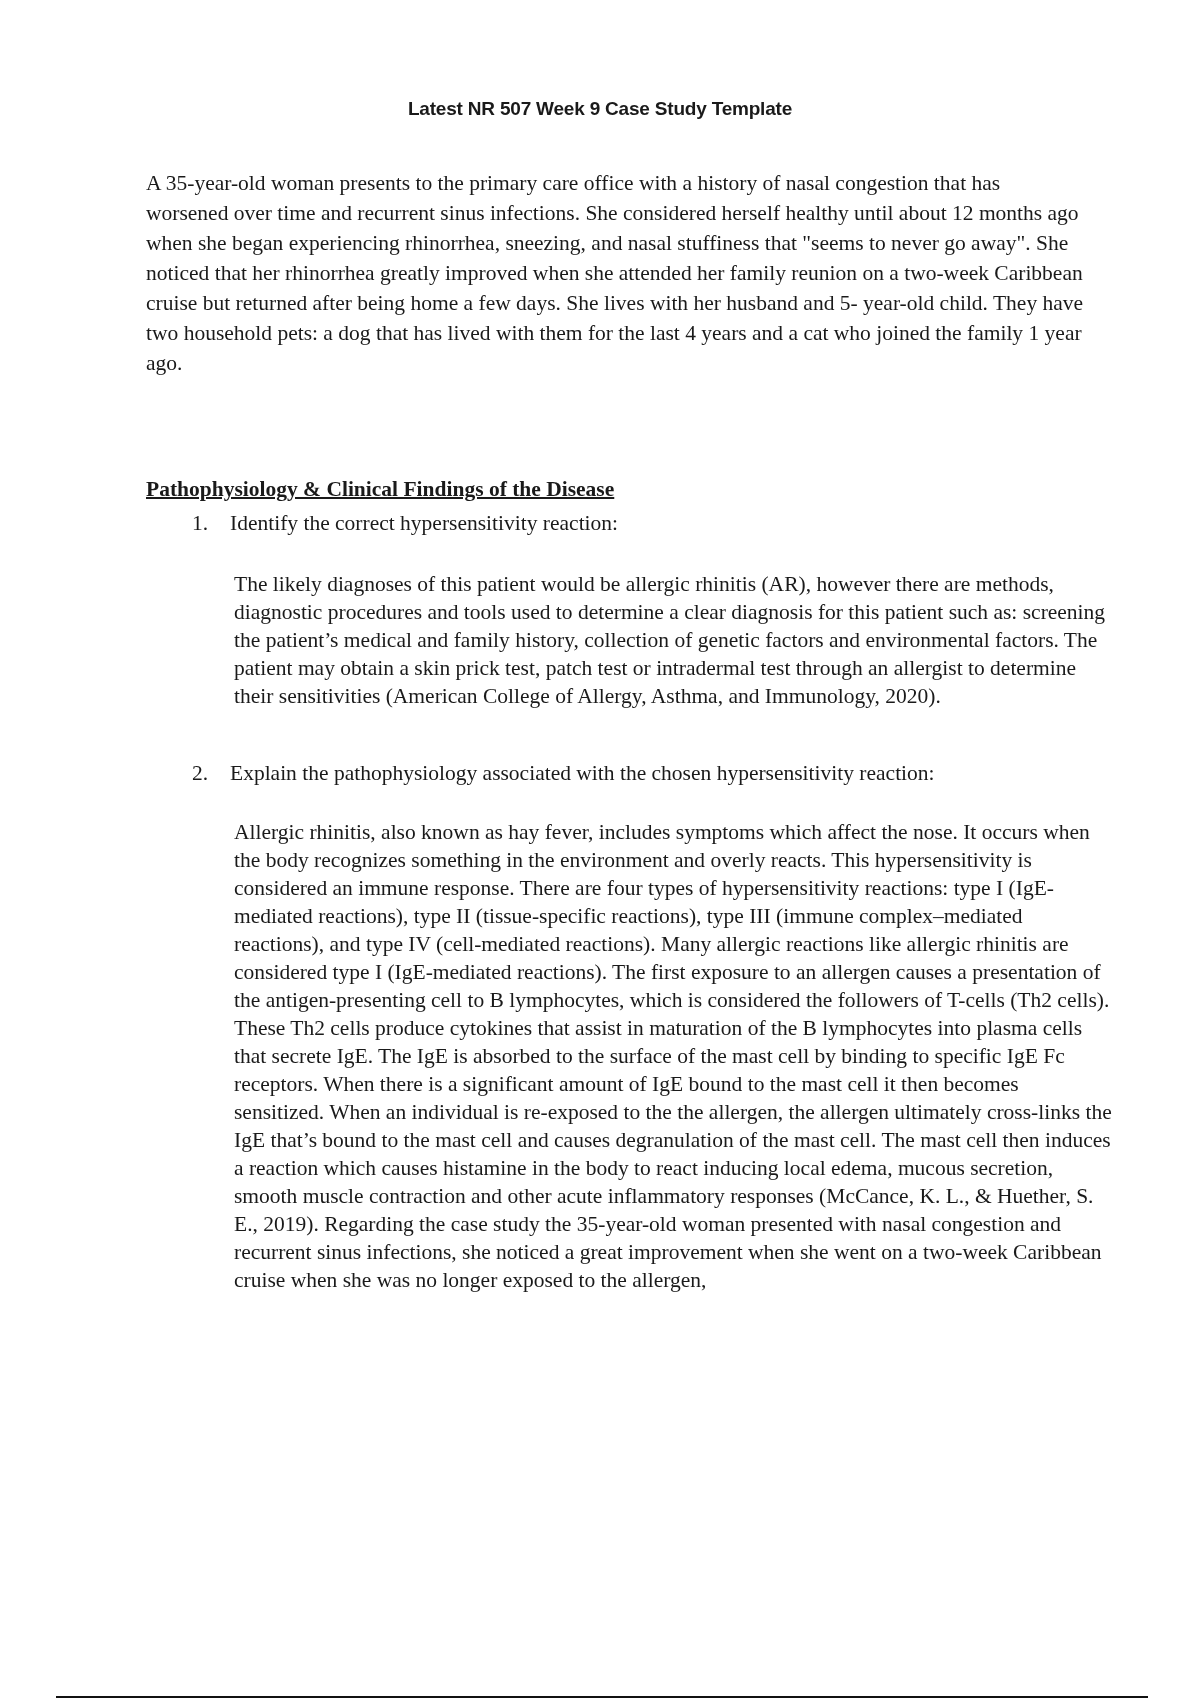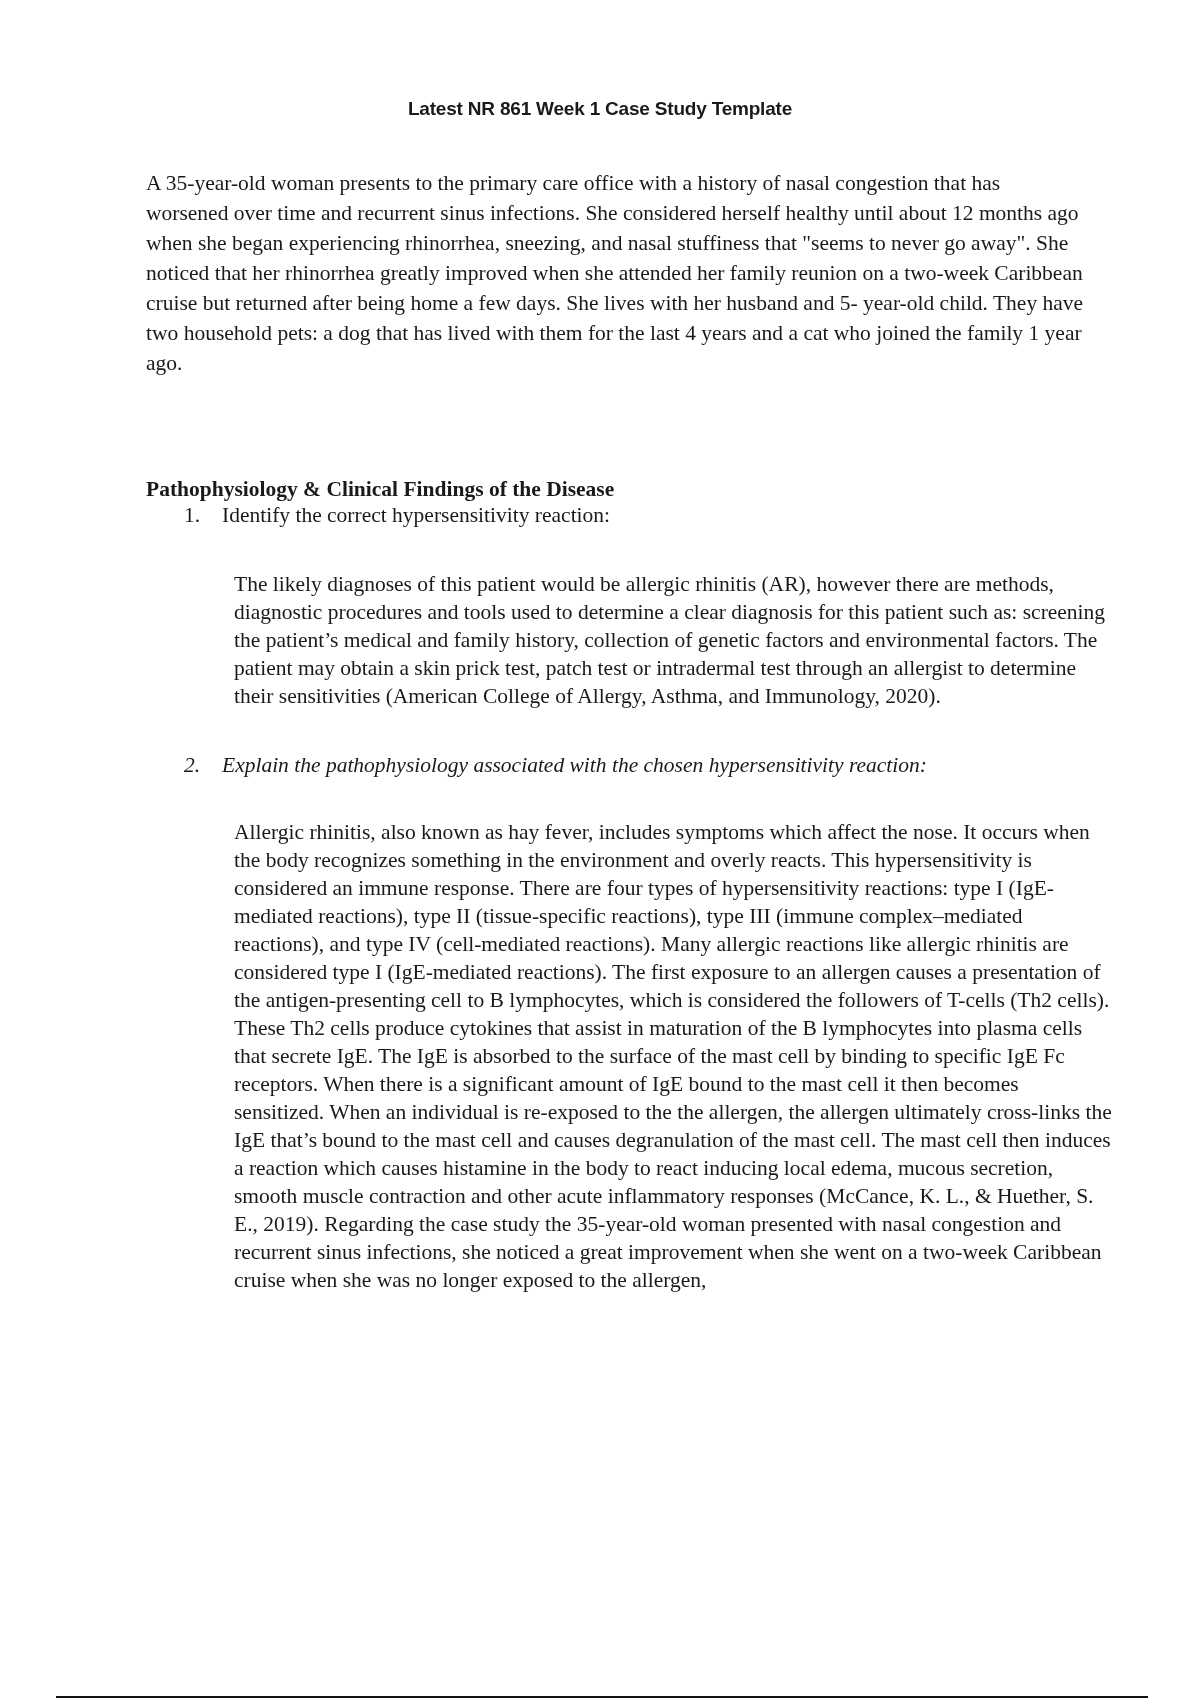--- a/index.html
+++ b/index.html
@@ -5,41 +5,41 @@
   html, body { margin: 0; padding: 0; background: #ffffff; }
   body { width: 1200px; height: 1700px; position: relative; overflow: hidden; color: #1a1a1a; }
   .title {
     position: absolute; top: 98px; left: 0; width: 1200px; text-align: center;
     font-family: "Liberation Sans", sans-serif; font-weight: bold; font-size: 19px; letter-spacing: -0.2px;
   }
   .serif { font-family: "Liberation Serif", serif; font-size: 21.5px; line-height: 30px; }
   .intro { position: absolute; top: 168px; left: 146px; width: 940px; margin: 0; }
   .heading {
     position: absolute; top: 477px; left: 146px; margin: 0;
-    font-family: "Liberation Serif", serif; font-weight: bold; font-size: 21.5px; text-decoration-thickness: 2px;
+    font-family: "Liberation Serif", serif; font-weight: bold; font-size: 21.5px; text-decoration: underline; text-decoration-thickness: 2px;
   }
-  .q { position: absolute; left: 180px; margin: 4px; }
+  .q { position: absolute; left: 180px; margin: 12px; }
   .q .num { display: inline-block; width: 38px; }
   .ans { position: absolute; left: 218px; width: 880px; margin: 16px; }
   .footer-rule { position: absolute; left: 56px; top: 1696px; width: 1092px; height: 2px; background: #111; }
 </style>
 </head>
 <body>
 
 <div>
-  <div class="title">Latest NR 861 Week 1 Case Study Template</div>
+  <div class="title">Latest NR 507 Week 9 Case Study Template</div>
 
   <p class="intro serif">A 35-year-old woman presents to the primary care office with a history of nasal congestion that has worsened over time and recurrent sinus infections. She considered herself healthy until about 12 months ago when she began experiencing rhinorrhea, sneezing, and nasal stuffiness that "seems to never go away". She noticed that her rhinorrhea greatly improved when she attended her family reunion on a two-week Caribbean cruise but returned after being home a few days. She lives with her husband and 5- year-old child. They have two household pets: a dog that has lived with them for the last 4 years and a cat who joined the family 1 year ago.</p>
 
   <p class="heading">Pathophysiology &amp; Clinical Findings of the Disease</p>
 
   <p class="q serif" style="top:496px;">
     <span class="num">1.</span><span>Identify the correct hypersensitivity reaction:</span>
   </p>
   <p class="ans serif" style="top:554px; line-height:28px;">The likely diagnoses of this patient would be allergic rhinitis (AR), however there are methods, diagnostic procedures and tools used to determine a clear diagnosis for this patient such as: screening the patient’s medical and family history, collection of genetic factors and environmental factors. The patient may obtain a skin prick test, patch test or intradermal test through an allergist to determine their sensitivities (American College of Allergy, Asthma, and Immunology, 2020).</p>
 
-  <p class="q serif" style="top:746px;font-style:italic;">
+  <p class="q serif" style="top:746px;">
     <span class="num">2.</span><span>Explain the pathophysiology associated with the chosen hypersensitivity reaction:</span>
   </p>
   <p class="ans serif" style="top:802px; line-height:28px;">Allergic rhinitis, also known as hay fever, includes symptoms which affect the nose. It occurs when the body recognizes something in the environment and overly reacts. This hypersensitivity is considered an immune response. There are four types of hypersensitivity reactions: type I (IgE-mediated reactions), type II (tissue-specific reactions), type III (immune complex–mediated reactions), and type IV (cell-mediated reactions). Many allergic reactions like allergic rhinitis are considered type I (IgE-mediated reactions). The first exposure to an allergen causes a presentation of the antigen-presenting cell to B lymphocytes, which is considered the followers of T-cells (Th2 cells). These Th2 cells produce cytokines that assist in maturation of the B lymphocytes into plasma cells that secrete IgE. The IgE is absorbed to the surface of the mast cell by binding to specific IgE Fc receptors. When there is a significant amount of IgE bound to the mast cell it then becomes sensitized. When an individual is re-exposed to the the allergen, the allergen ultimately cross-links the IgE that’s bound to the mast cell and causes degranulation of the mast cell. The mast cell then induces a reaction which causes histamine in the body to react inducing local edema, mucous secretion, smooth muscle contraction and other acute inflammatory responses (McCance, K. L., &amp; Huether, S. E., 2019). Regarding the case study the 35-year-old woman presented with nasal congestion and recurrent sinus infections, she noticed a great improvement when she went on a two-week Caribbean cruise when she was no longer exposed to the allergen,</p>
 
   <div class="footer-rule"></div>
 </div>
 
 </body></html>

